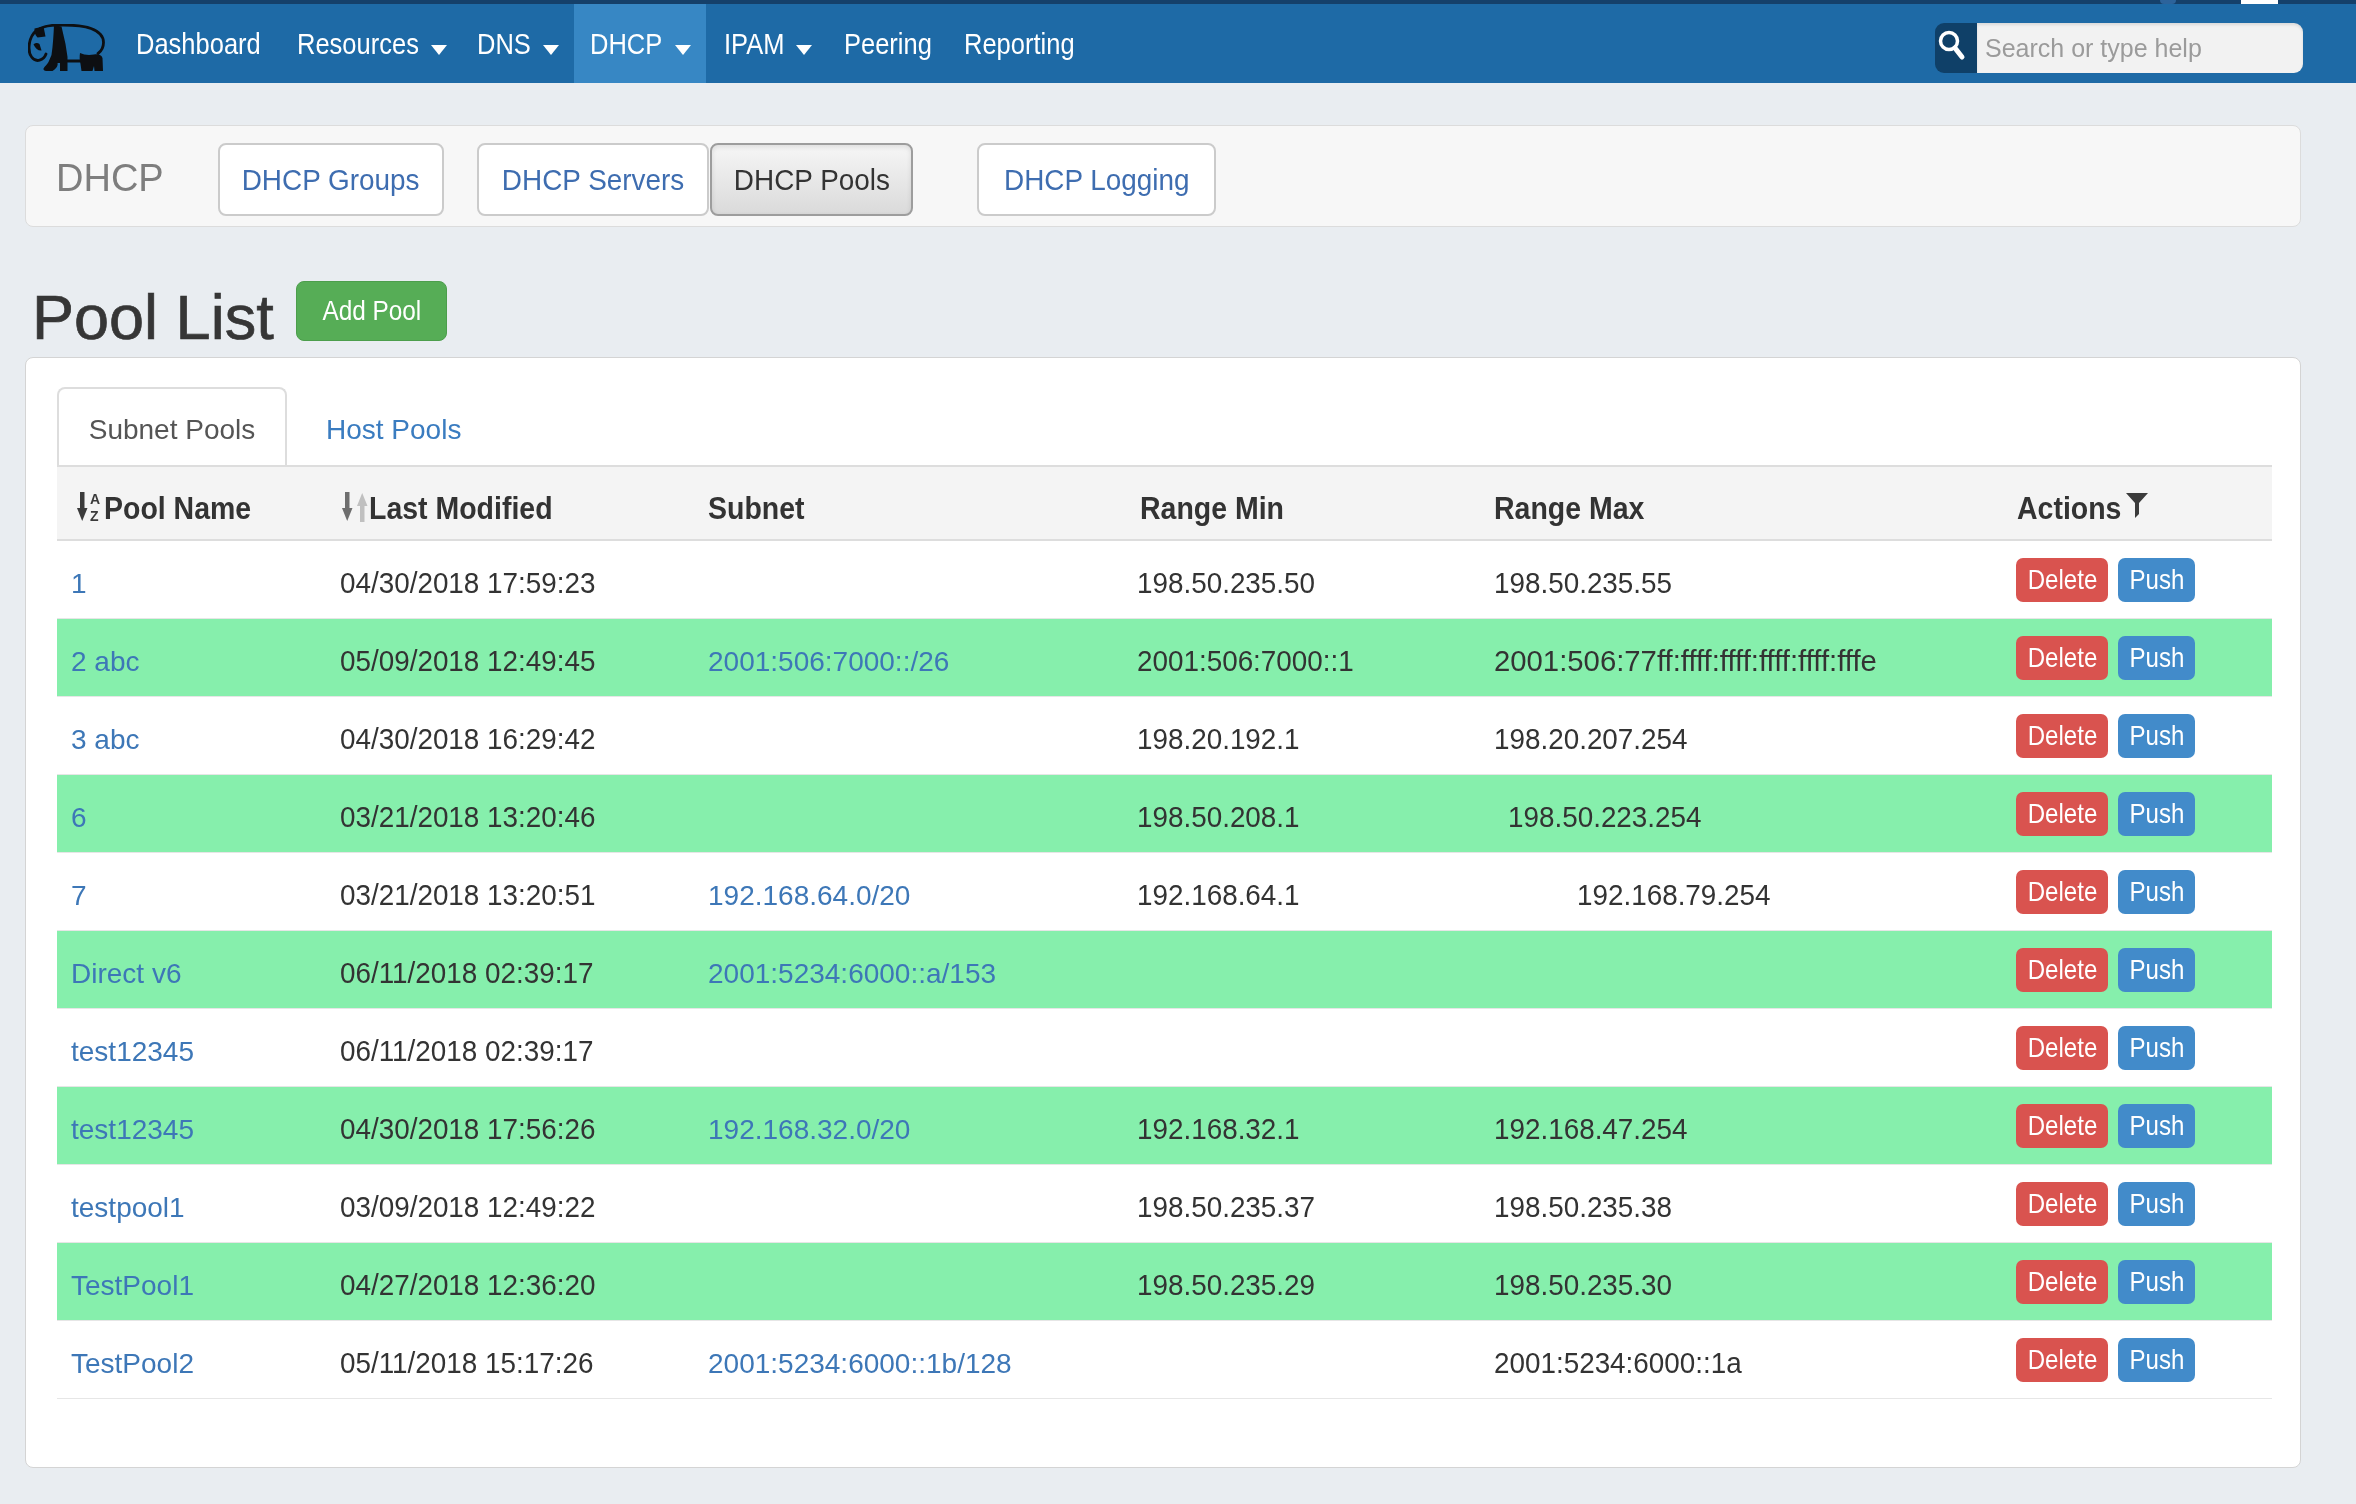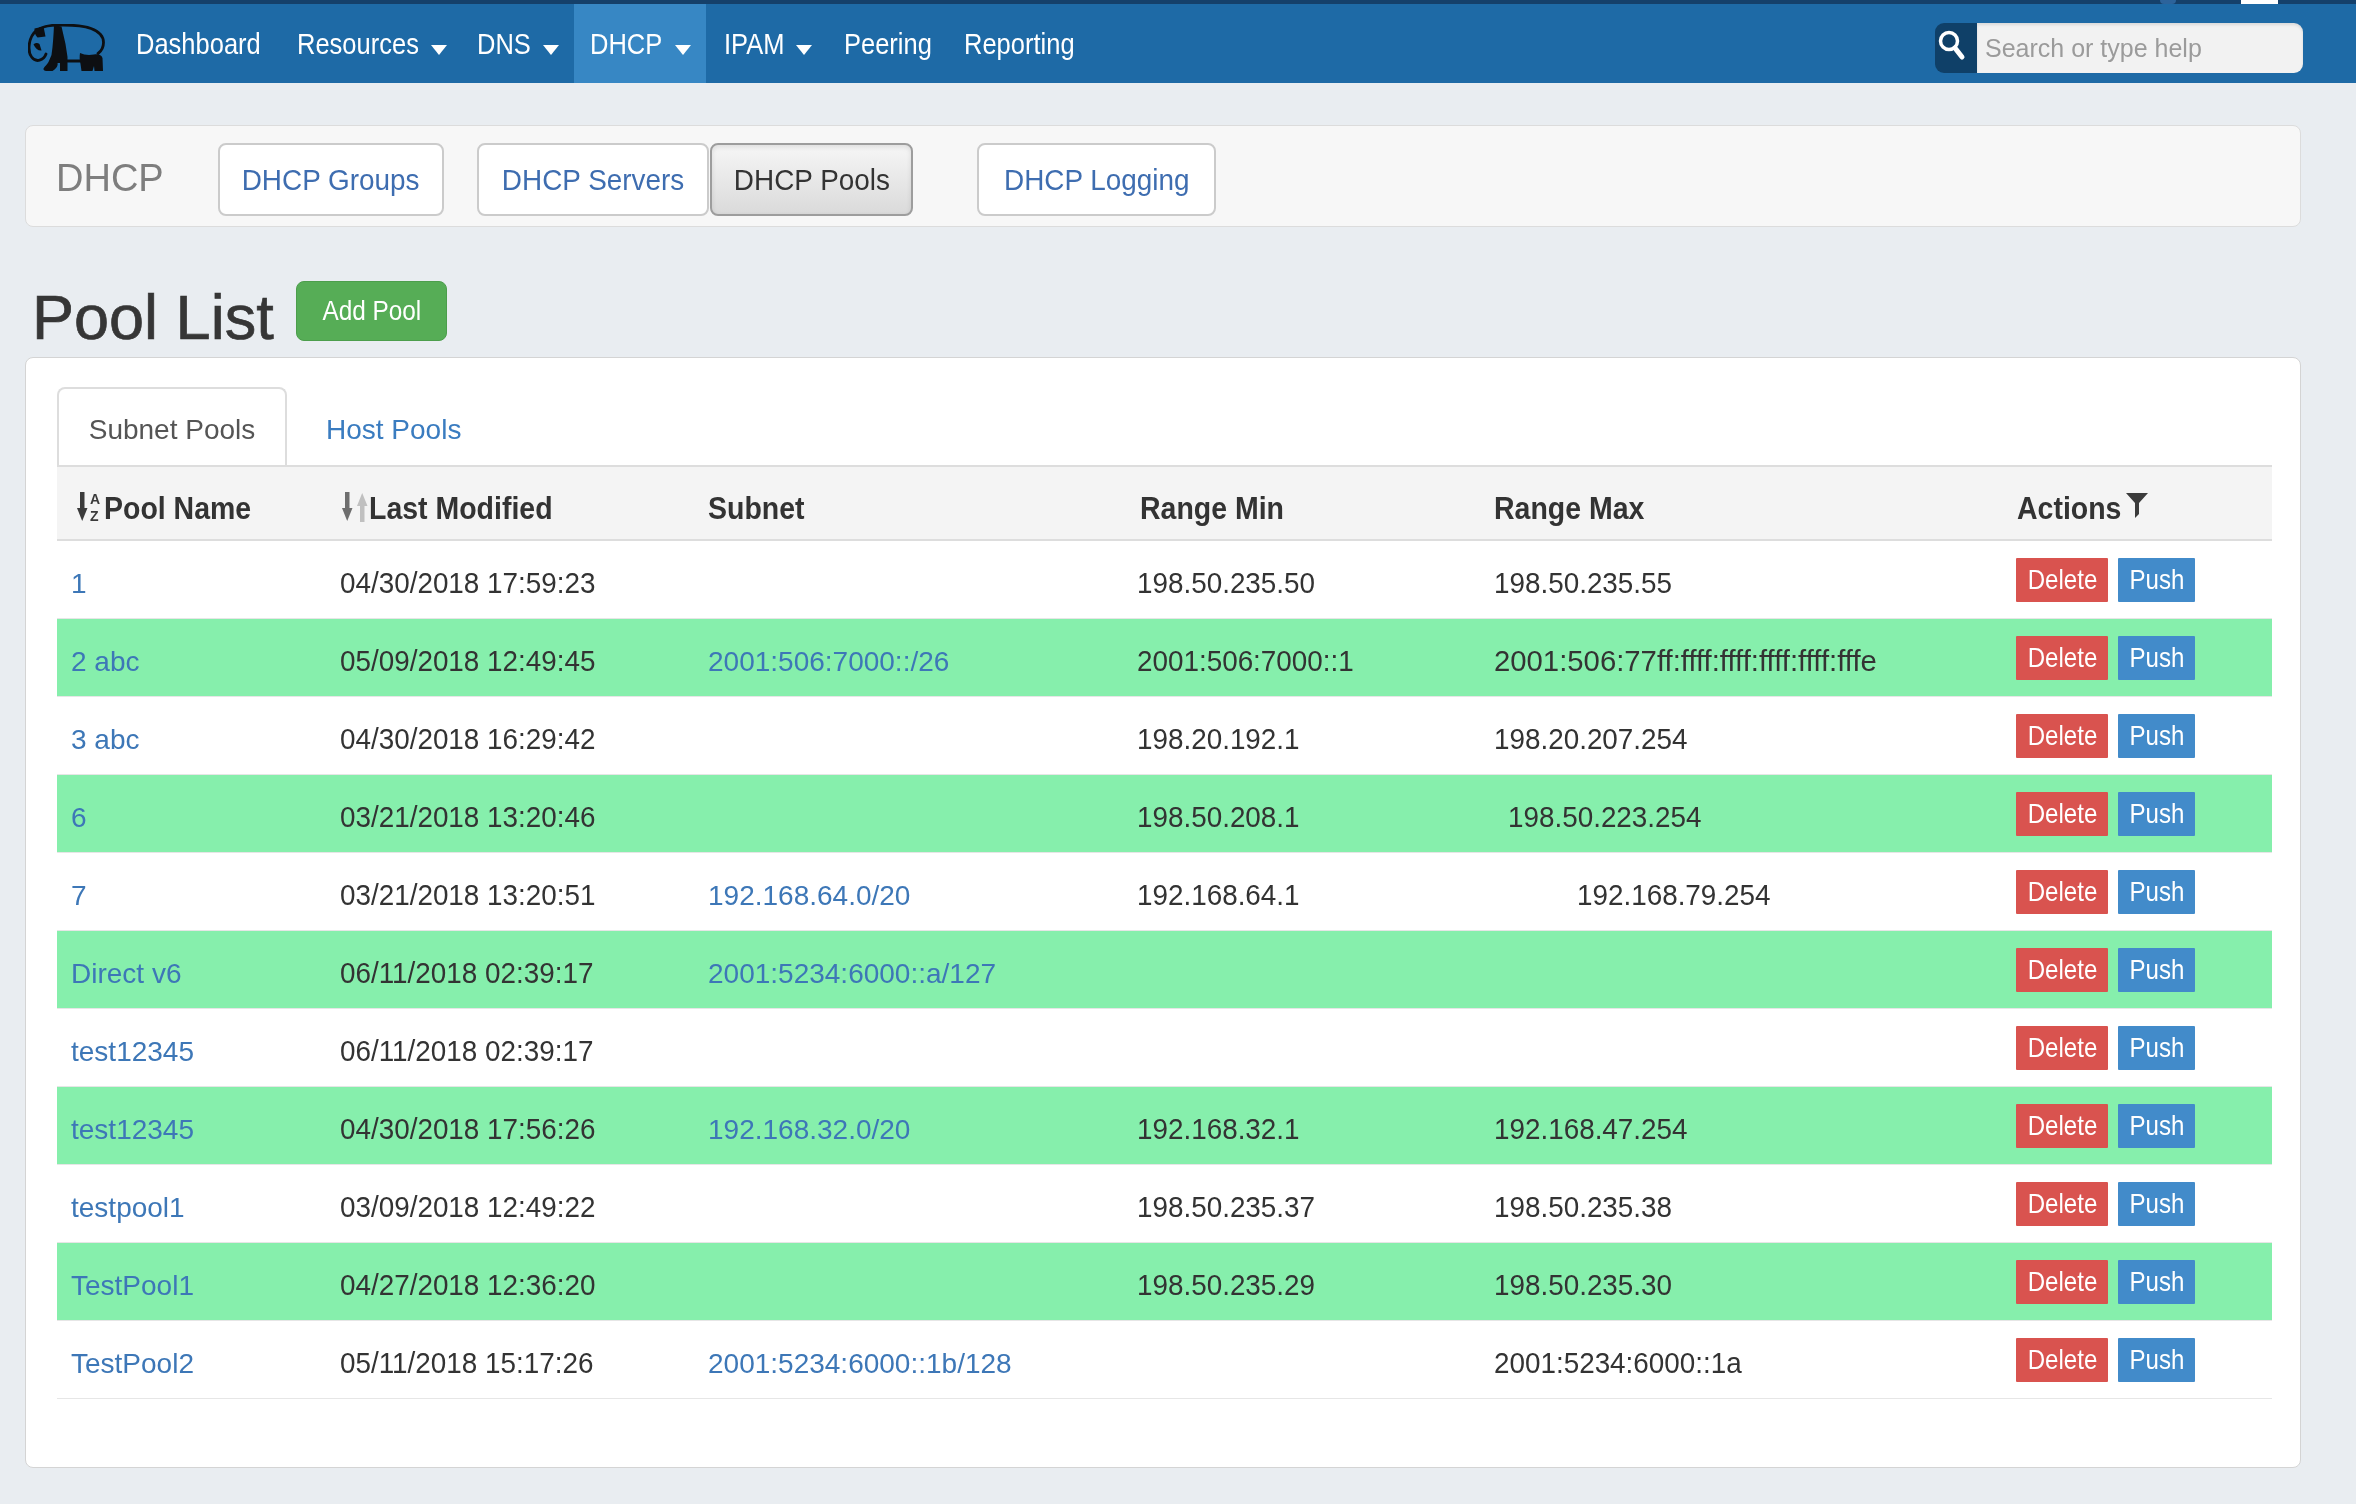--- a/index.html
+++ b/index.html
@@ -44,21 +44,21 @@
 #thead { position:absolute; left:57px; top:467px; width:2215px; height:74px; background:#f4f4f4; border-bottom:2px solid #ddd; }
 .th { position:absolute; top:0; height:72px; line-height:83px; font-size:32px; font-weight:bold; color:#333; }
 
 
 #rows { position:absolute; left:57px; top:541px; width:2215px; }
 .row { position:relative; width:2215px; height:78px; border-bottom:1px solid #e6e6e6; }
 .row.stripe { background:#86efac; }
 .cell { position:absolute; top:0; height:77px; line-height:85px; font-size:29px; color:#333; }
 .cell a, a { color:#3d77b7; text-decoration:none; }
 .link { font-size:28px; }
-.btn { position:absolute; top:17px; height:44px; line-height:44px; border-radius:1px; color:#fff; font-size:28px; text-align:center; }
+.btn { position:absolute; top:17px; height:44px; line-height:44px; border-radius:7px; color:#fff; font-size:28px; text-align:center; }
 .btn-del { left:1959px; width:92px; background:#d9534f; }
 .btn-push { left:2061px; width:77px; background:#428bca; }
 </style>
 </head>
 <body>
 <div id="page">
   <div id="strip">
       <div class="notch"></div>
       <div class="blob"></div>
     </div>
@@ -194,21 +194,21 @@
   <div class="cell" style="left:283px"><span class="cx" style="transform:scaleX(.96)">03/21/2018 13:20:51</span></div>
   <div class="cell link" style="left:651px"><a class="cx" style="transform:scaleX(1)">192.168.64.0/20</a></div>
   <div class="cell" style="left:1080px"><span class="cx" style="transform:scaleX(.96)">192.168.64.1</span></div>
   <div class="cell" style="left:1520px"><span class="cx" style="transform:scaleX(0.96)">192.168.79.254</span></div>
   <span class="btn btn-del"><span class="cx" style="transform-origin:50% 50%;transform:scaleX(.86)">Delete</span></span>
   <span class="btn btn-push"><span class="cx" style="transform-origin:50% 50%;transform:scaleX(.86)">Push</span></span>
 </div>
       <div class="row stripe">
   <div class="cell link" style="left:14px"><a>Direct v6</a></div>
   <div class="cell" style="left:283px"><span class="cx" style="transform:scaleX(.96)">06/11/2018 02:39:17</span></div>
-  <div class="cell link" style="left:651px"><a class="cx" style="transform:scaleX(1)">2001:5234:6000::a/127</a></div>
+  <div class="cell link" style="left:651px"><a class="cx" style="transform:scaleX(1)">2001:5234:6000::a/153</a></div>
   <div class="cell" style="left:1080px"><span class="cx" style="transform:scaleX(.96)"></span></div>
   <div class="cell" style="left:1437px"><span class="cx" style="transform:scaleX(0.96)"></span></div>
   <span class="btn btn-del"><span class="cx" style="transform-origin:50% 50%;transform:scaleX(.86)">Delete</span></span>
   <span class="btn btn-push"><span class="cx" style="transform-origin:50% 50%;transform:scaleX(.86)">Push</span></span>
 </div>
       <div class="row">
   <div class="cell link" style="left:14px"><a>test12345</a></div>
   <div class="cell" style="left:283px"><span class="cx" style="transform:scaleX(.96)">06/11/2018 02:39:17</span></div>
   <div class="cell link" style="left:651px"><a class="cx" style="transform:scaleX(1)"></a></div>
   <div class="cell" style="left:1080px"><span class="cx" style="transform:scaleX(.96)"></span></div>

